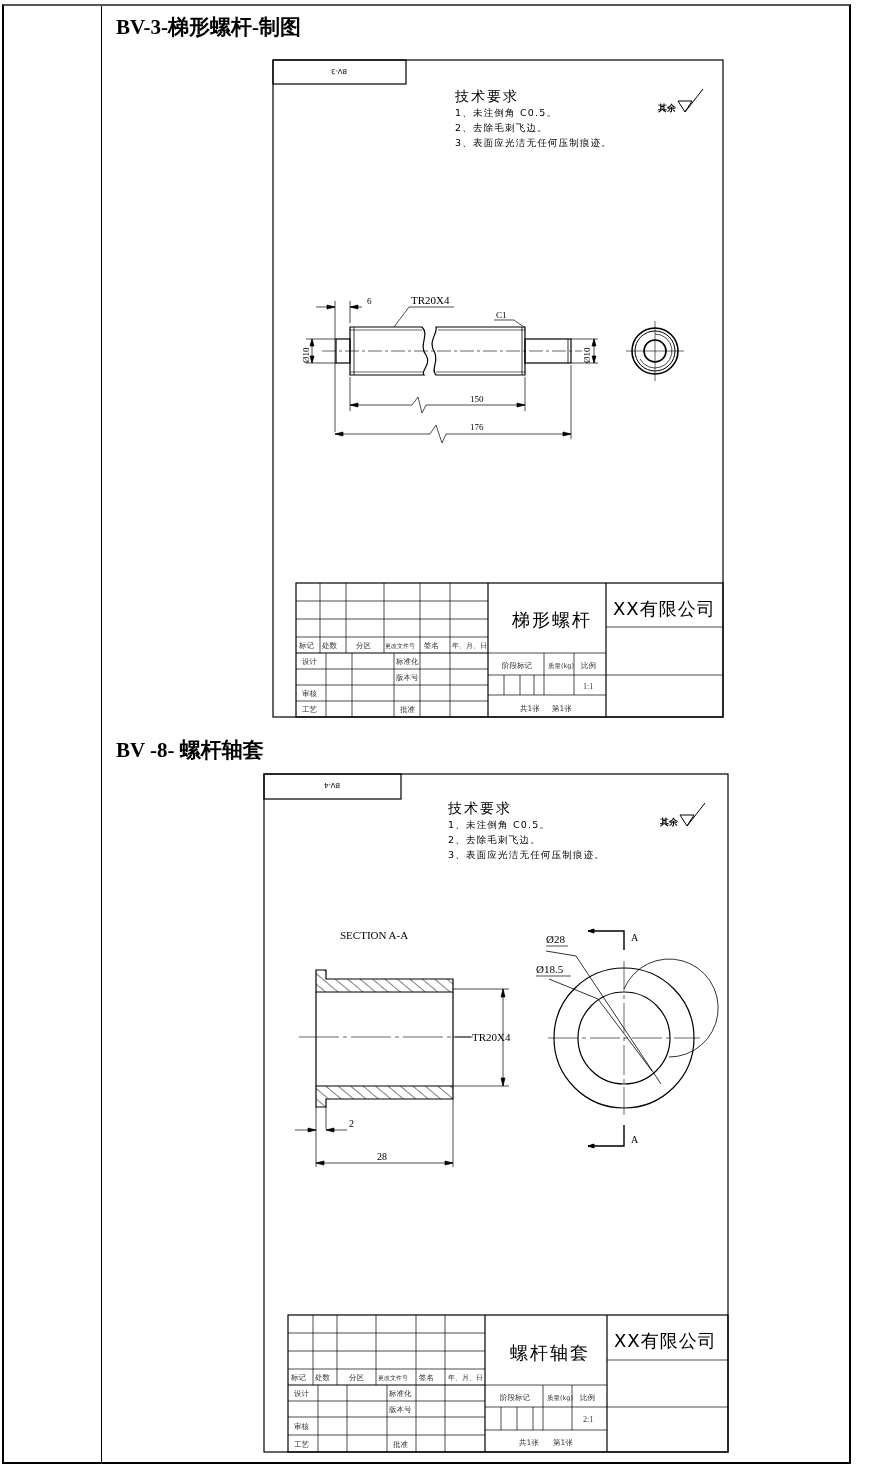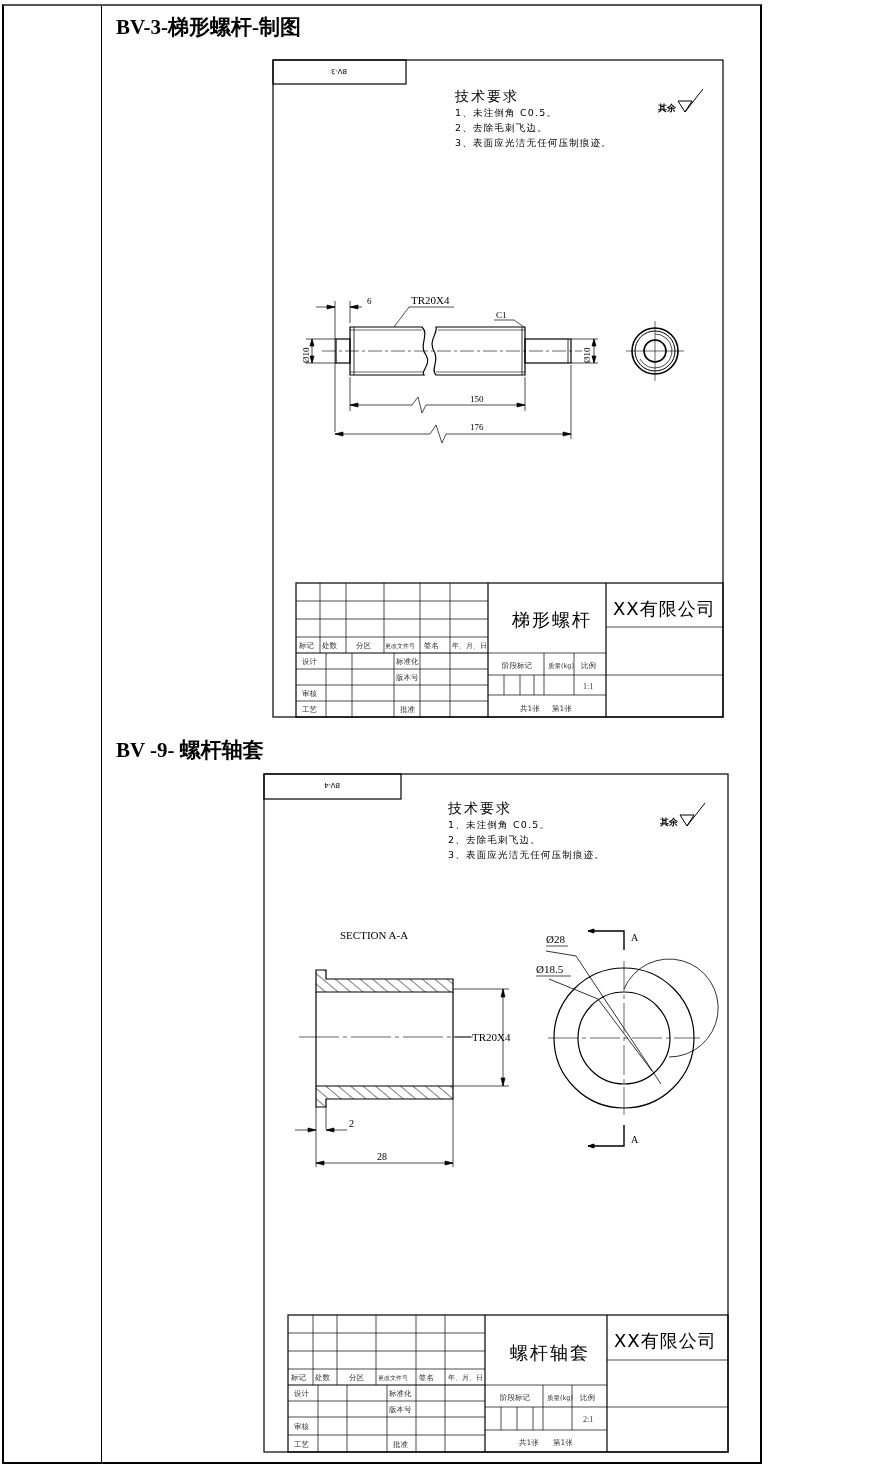--- a/index.html
+++ b/index.html
@@ -1,19 +1,19 @@
 <!DOCTYPE html>
 <html><head>
 <meta charset="utf-8">
 <style>
   * { box-sizing: border-box; margin: 0; padding: 0; }
   html, body { width: 892px; height: 1468px; background: #ffffff; overflow: hidden; }
   body { position: relative; font-family: "Liberation Serif", "DejaVu Serif", serif; color: #000; }
   .outer-table {
-    position: absolute; left: 2px; top: 4px; width: 760px; height: 1460px;
+    position: absolute; left: 2px; top: 4px; width: 849px; height: 1460px;
     border: 2px solid #000; border-top: 2px solid #555;
   }
   .left-col {
     position: absolute; left: 0; top: 0; width: 98px; height: 100%;
     border-right: 1.5px solid #000;
   }
   .heading {
     position: absolute; font-weight: bold; font-size: 21px; letter-spacing: 0px;
     font-family: "Liberation Serif", "DejaVu Serif", serif;
   }
@@ -181,21 +181,21 @@
           <text x="311" y="630" class="serif-txt" font-size="8">1:1</text>
           <text x="248" y="652">共1张</text>
           <text x="280" y="652">第1张</text>
         </g>
         <text x="240" y="567" font-size="18" letter-spacing="2">梯形螺杆</text>
         <text x="341" y="556" font-size="18" letter-spacing="1">XX有限公司</text>
       </g>
     </svg>
   </div>
 
-  <div class="heading" style="left:112px; top:730px;">BV -9-  螺杆轴套</div>
+  <div class="heading" style="left:112px; top:730px;">BV -8-  螺杆轴套</div>
 
   <div class="drawing" style="left:259px; top:767px; width:466px; height:680px;">
     <svg width="466" height="680" viewBox="0 0 466 680">
       <rect x="1" y="1" width="464" height="678" fill="none" stroke="#000" stroke-width="1.2"></rect>
       <rect x="1" y="1" width="137" height="25" fill="none" stroke="#000" stroke-width="1.2"></rect>
       <text x="69" y="16" font-size="7" text-anchor="middle" transform="rotate(180 69 13)">BV-4</text>
 
       <text x="185" y="40" font-size="14" letter-spacing="2">技术要求</text>
       <text x="185" y="55" font-size="9.5" letter-spacing="1.2">1、未注倒角 C0.5。</text>
       <text x="185" y="70" font-size="9.5" letter-spacing="1.2">2、去除毛刺飞边。</text>

